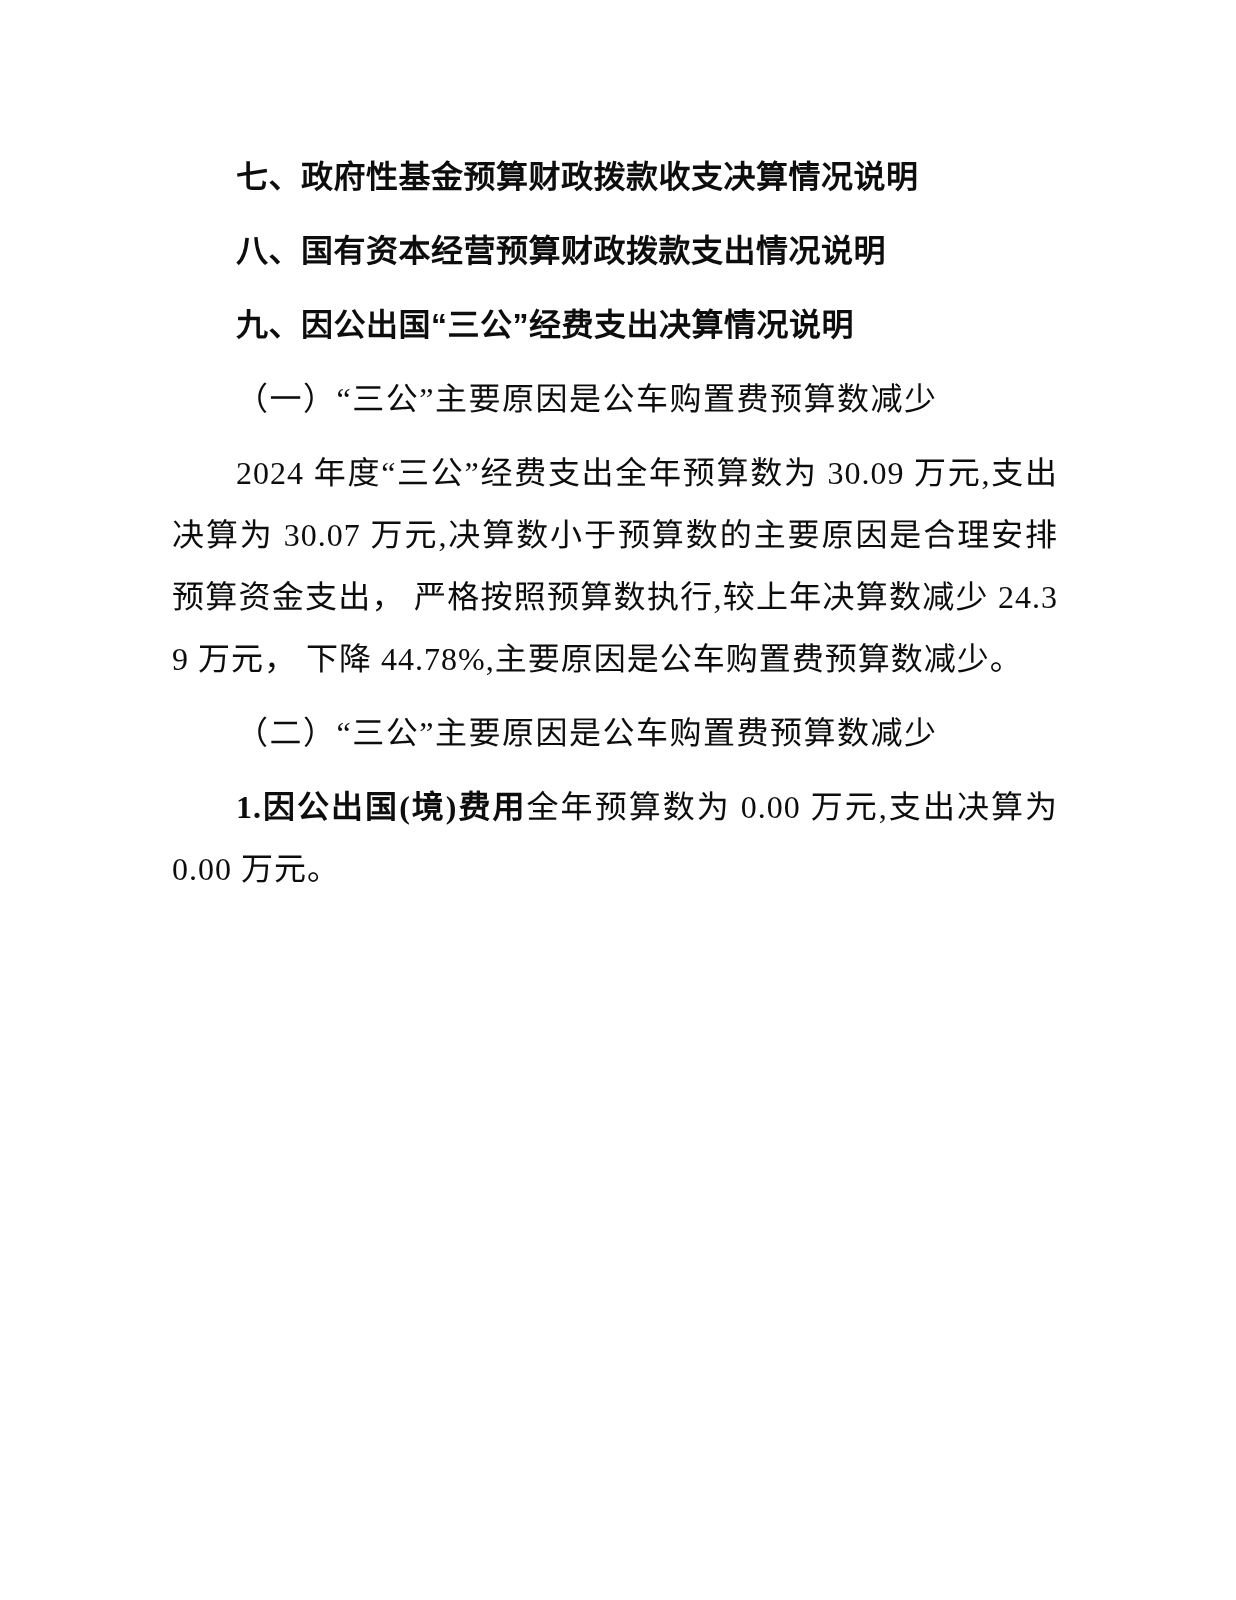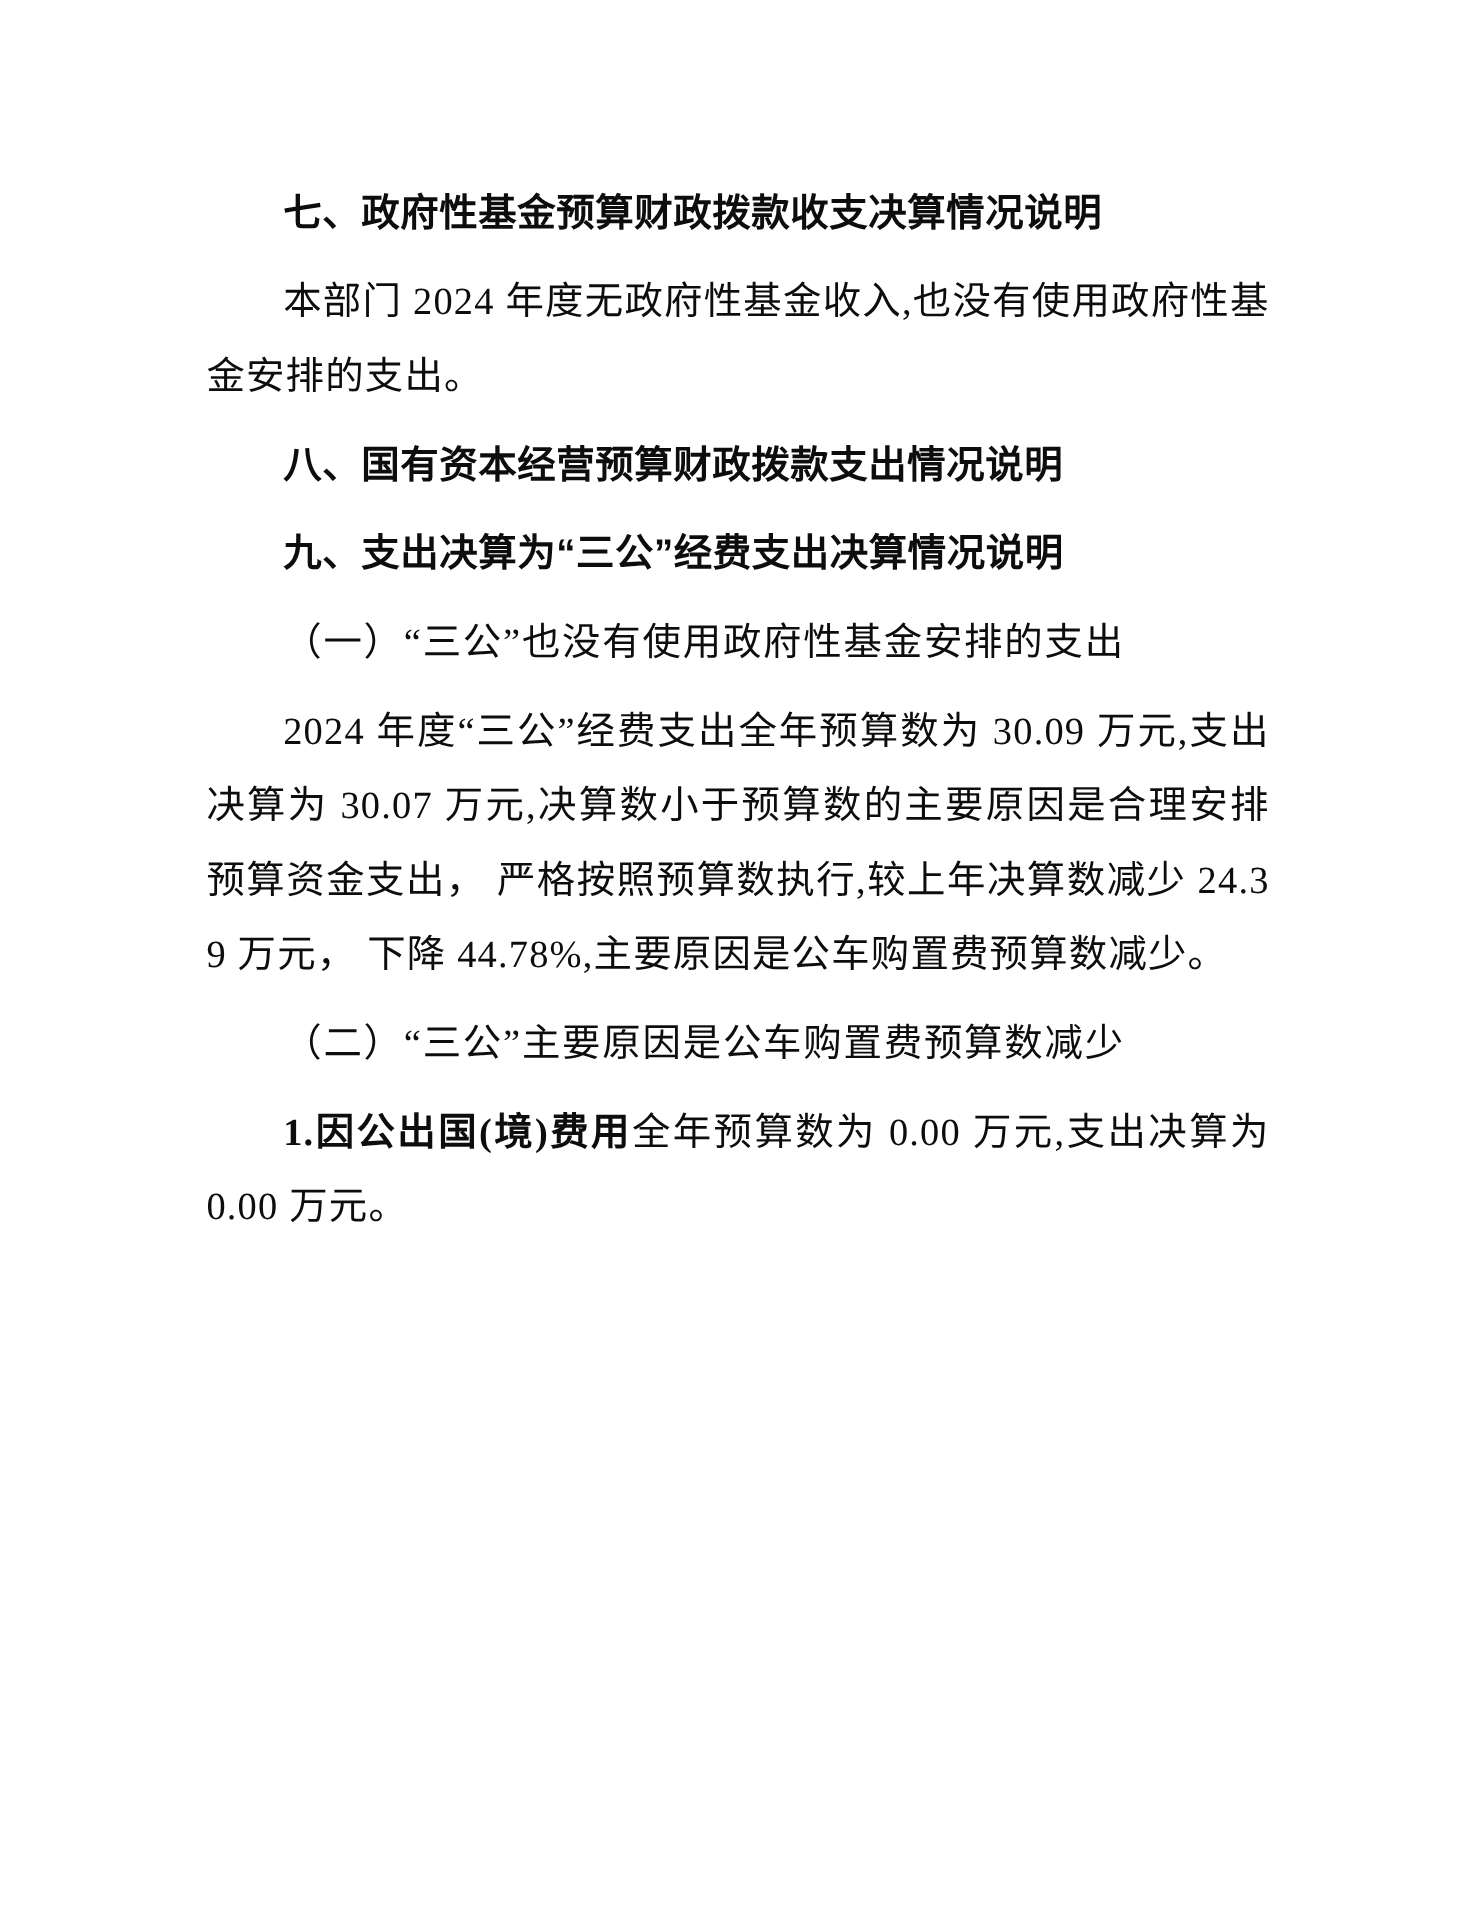--- a/index.html
+++ b/index.html
@@ -48,28 +48,27 @@
     font-weight: 400;
   }
 </style>
 </head>
 <body>
 
 <div class="page">
 
   <div class="block heading">七、政府性基金预算财政拨款收支决算情况说明</div>
 
-  <div class="block para">本部门 2024 年度无政府性基金收入,也没有使用政府性基金安排的支出。</div>
 
   <div class="block heading">八、国有资本经营预算财政拨款支出情况说明</div>
 
 
-  <div class="block heading">九、支出决算为“三公”经费支出决算情况说明</div>
+  <div class="block heading">九、因公出国“三公”经费支出决算情况说明</div>
 
-  <div class="block subheading">（一）“三公”也没有使用政府性基金安排的支出</div>
+  <div class="block subheading">（一）“三公”主要原因是公车购置费预算数减少</div>
 
   <div class="block para">2024 年度“三公”经费支出全年预算数为 30.09 万元,支出决算为 30.07 万元,决算数小于预算数的主要原因是合理安排预算资金支出， 严格按照预算数执行,较上年决算数减少 24.39 万元， 下降 44.78%,主要原因是公车购置费预算数减少。</div>
 
   <div class="block subheading">（二）“三公”主要原因是公车购置费预算数减少</div>
 
   <div class="block para"><span class="lead-bold">1.因公出国(境)费用</span><span class="para-rest">全年预算数为 0.00 万元,支出决算为 0.00 万元。</span></div>
 
 
 </div>
 

